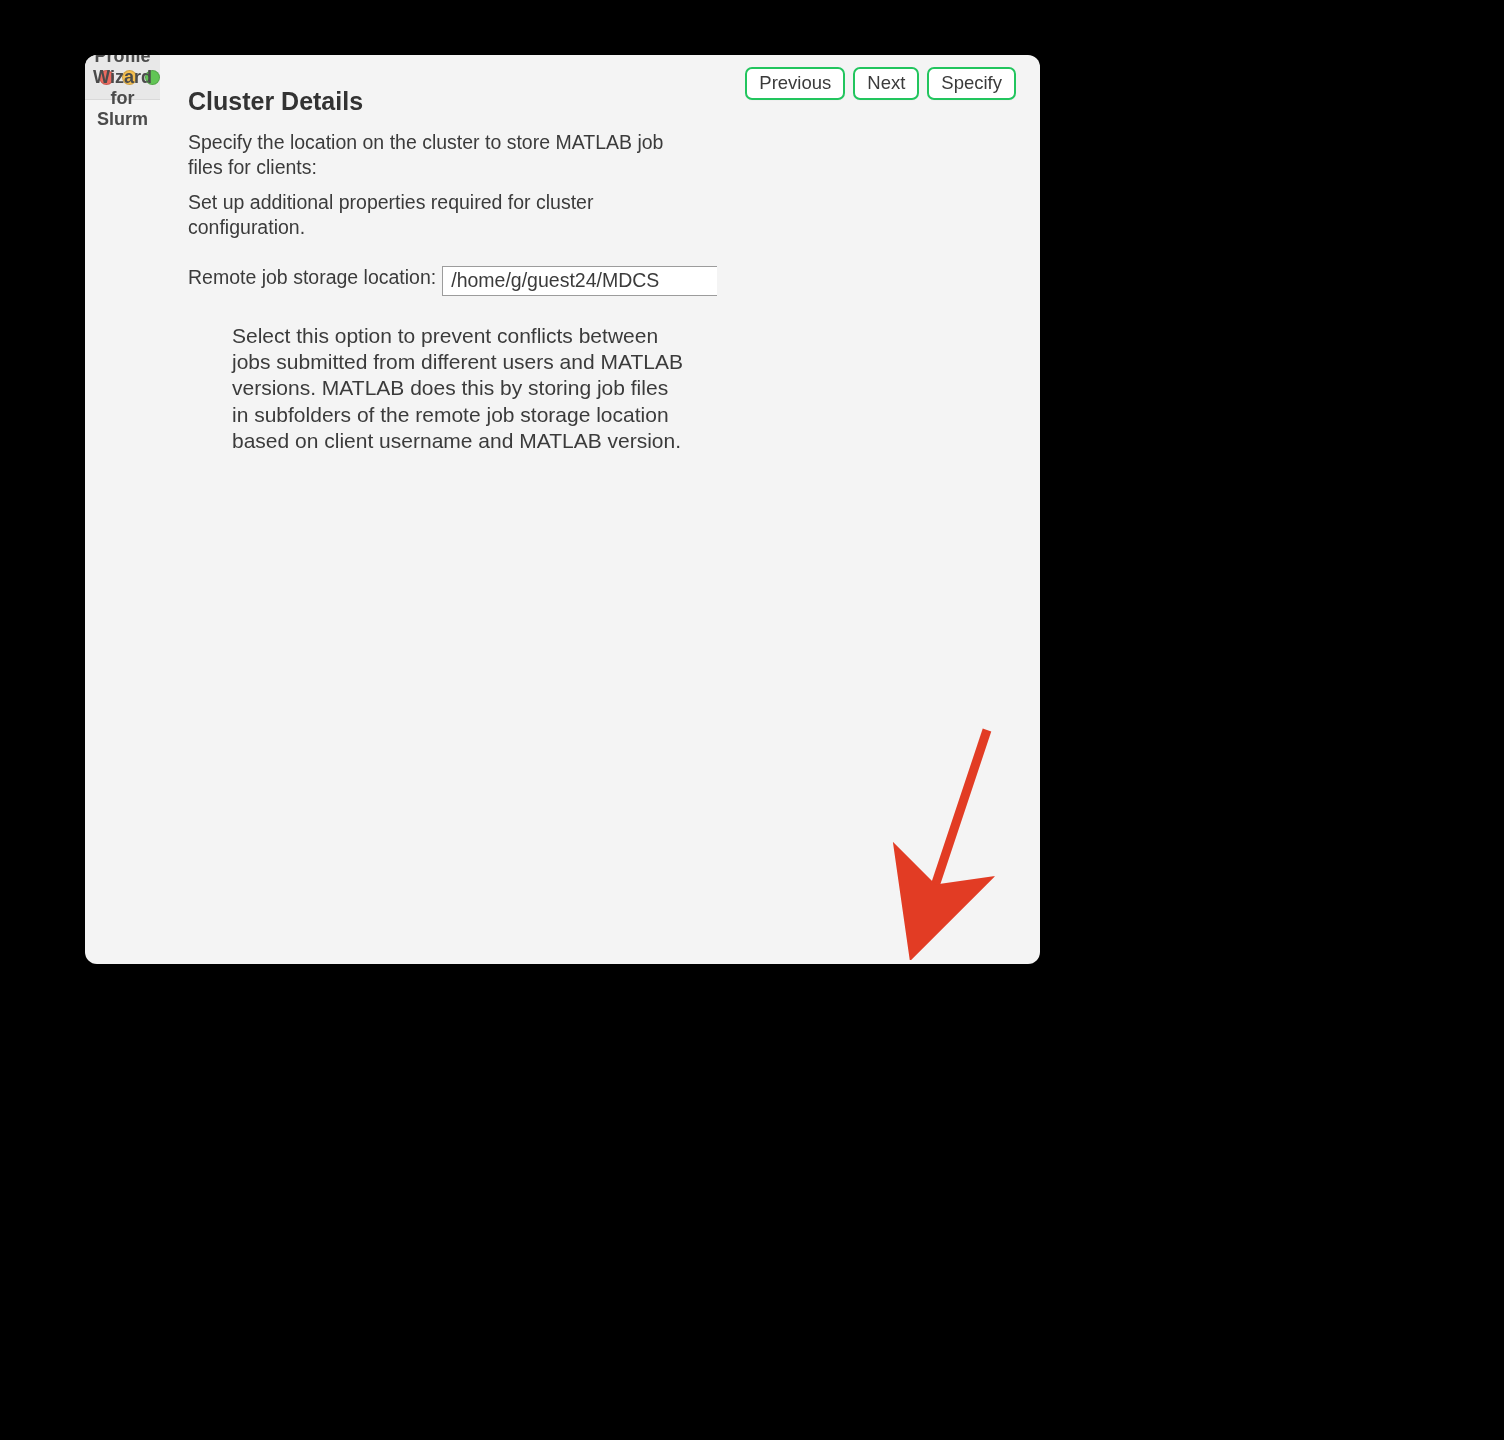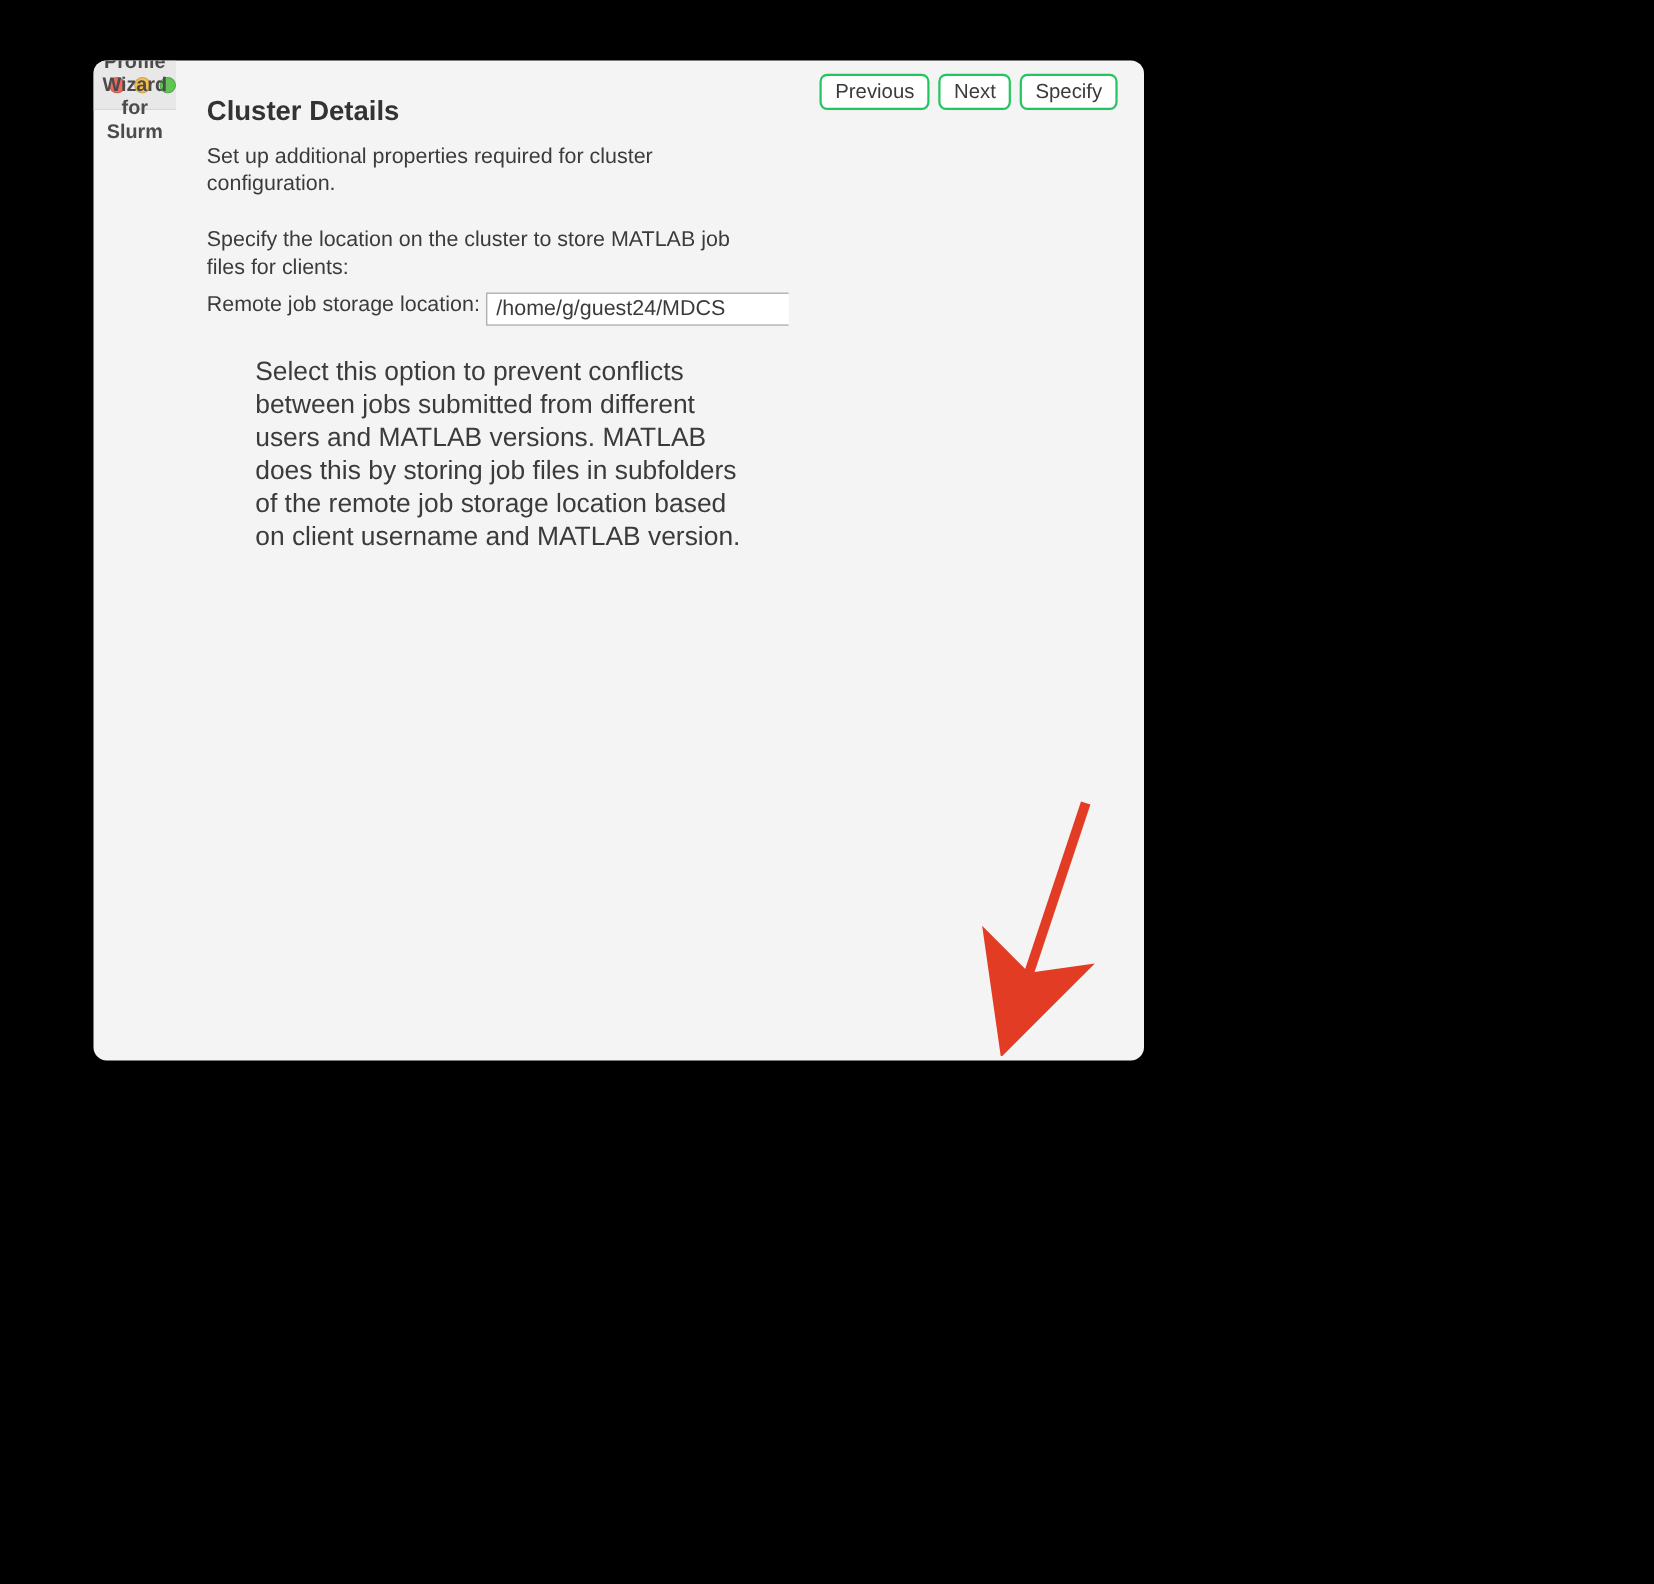--- a/index.html
+++ b/index.html
@@ -119,21 +119,21 @@
     left: 3px;
     top: 0px;
     width: 10px;
     height: 5px;
     border-left: 2px solid #333;
     border-bottom: 2px solid #333;
     transform: rotate(-50deg);
   }
   .desc {
     margin: 6px 0 0 44px;
-    font-size: 24px;
+    font-size: 21px;
     color: #3b3b3b;
     line-height: 1.25;
     max-width: 820px;
   }
   .footer-sep {
     height: 1px;
     background: #c9c9c9;
     margin: 0 14px;
   }
   .footer {
@@ -172,23 +172,23 @@
     <div class="traffic-lights">
       <div class="tl red"></div>
       <div class="tl yellow"></div>
       <div class="tl green"></div>
     </div>
     <div class="title">Generic Profile Wizard for Slurm</div>
   </div>
 
   <div class="content">
     <div class="heading">Cluster Details</div>
+    <div class="para tight">Specify the location on the cluster to store MATLAB job files for clients:</div>
+
     <div class="para">Set up additional properties required for cluster configuration.</div>
-
-    <div class="para tight">Specify the location on the cluster to store MATLAB job files for clients:</div>
 
     <div class="field-row">
       <span class="field-label">Remote job storage location:</span>
       <input class="text-input" type="text" value="/home/g/guest24/MDCS" style="">
     </div>
 
 
     <div class="desc">Select this option to prevent conflicts between jobs submitted from different users and MATLAB versions. MATLAB does this by storing job files in subfolders of the remote job storage location based on client username and MATLAB version.</div>
   </div>
 

